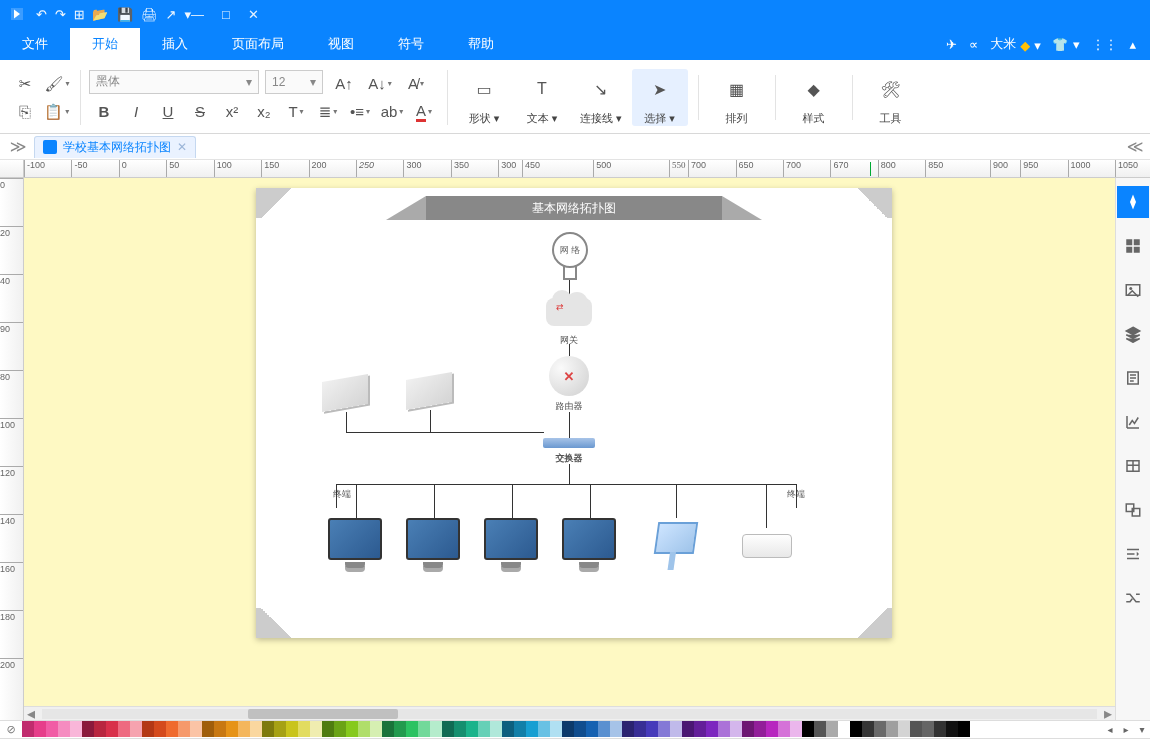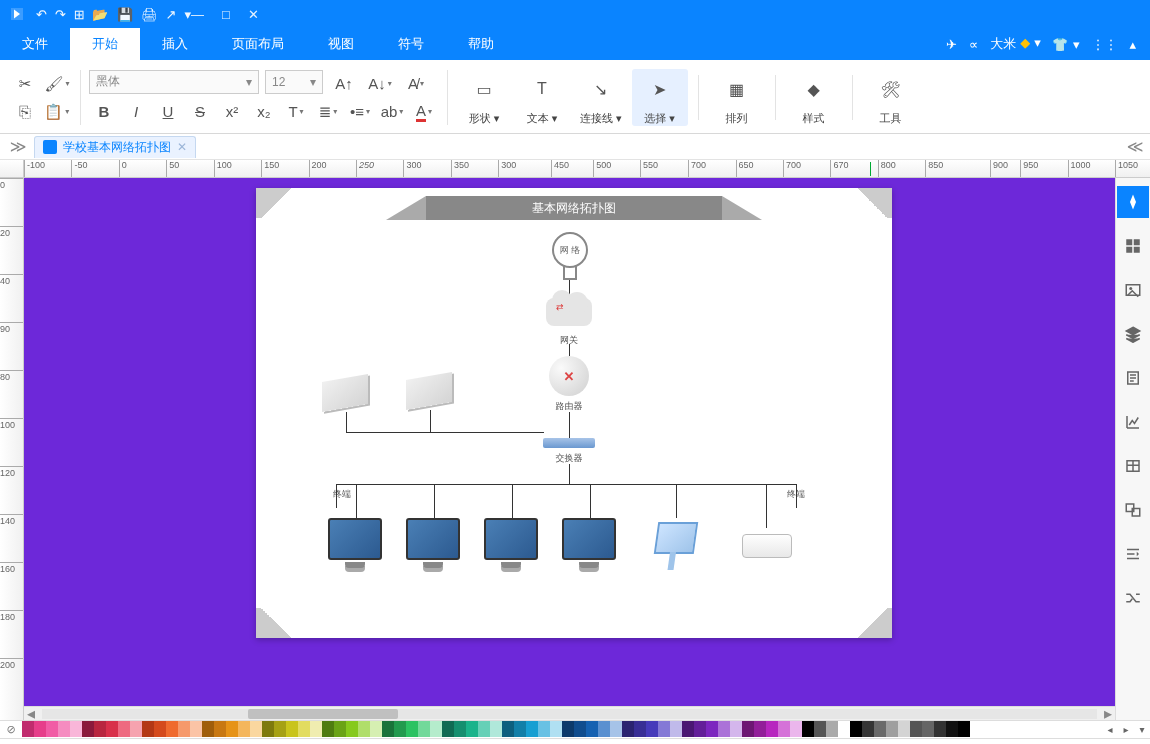--- a/index.html
+++ b/index.html
@@ -12,21 +12,21 @@
 .titlebar .qat span { opacity:.95; font-size:13px; }
 .titlebar .title { flex:1; text-align:center; font-size:13px; }
 .winbtns { display:flex; gap:18px; font-size:13px; align-items:center; padding-right:6px;}
 .winbtns span { opacity:.9; }
 
 .menubar { height: 32px; background:#0a84ff; display:flex; color:#fff; align-items:stretch; }
 .menubar .mtab { padding:0 22px; display:flex; align-items:center; font-size:13px; }
 .menubar .mtab.active { background:#fff; color:#0a84ff; }
 .menubar .spacer { flex:1; }
 .menubar .right { display:flex; align-items:center; gap:12px; padding-right:14px; font-size:13px; }
-.menubar .right .grp { display:flex; align-items:flex-start; gap:4px; }
+.menubar .right .grp { display:flex; align-items:flex-end; gap:4px; }
 
 .ribbon { height: 74px; background:#fff; border-bottom:1px solid #d8d8d8; display:flex; padding:4px 10px 2px; gap:0; }
 .rcol { display:flex; flex-direction:column; justify-content:center; }
 .rsep { width:1px; background:#e3e3e3; margin:6px 8px; }
 .rbtn-s { width:30px; height:28px; display:flex; align-items:center; justify-content:center; color:#555; font-size:15px;}
 .rbtn-drop::after { content:"▾"; font-size:8px; margin-left:2px; color:#777;}
 .rinput { height:24px; border:1px solid #ccc; background:#fafafa; color:#888; font-size:12px; padding:0 6px; display:flex; align-items:center; justify-content:space-between;}
 .rinput.font { width:170px; }
 .rinput.size { width:58px; }
 .rhead { display:flex; flex-direction:column; align-items:center; gap:2px; padding:0 8px;}
@@ -46,21 +46,21 @@
 .work { display:flex; height:calc(744px - 28px - 32px - 74px - 26px - 18px - 24px); }
 .rulerh { height:18px; background:linear-gradient(#fff,#f0f0f0); border-bottom:1px solid #ccc; display:flex; position:relative;}
 .rulerh .corner { width:24px; border-right:1px solid #ccc;}
 .rulerh .tickarea { flex:1; position:relative; font-size:9px; color:#666; overflow:hidden;}
 .tickH { position:absolute; top:0; bottom:0; border-left:1px solid #aaa; padding-left:2px;}
 .rulerh .mark { position:absolute; top:2px; width:1px; height:14px; background:#0a3; left:870px;}
 
 .rulerv { width:24px; background:linear-gradient(90deg,#fff,#f0f0f0); border-right:1px solid #ccc; position:relative; font-size:9px; color:#666;}
 .tickV { position:absolute; left:0; right:0; border-top:1px solid #aaa; padding-top:1px; text-align:left;}
 
-.canvaswrap { flex:1; background:#6d28d9; overflow:hidden; position:relative;}
+.canvaswrap { flex:1; background:#fef9c3; overflow:hidden; position:relative;}
 .page { position:absolute; left:232px; top:10px; width:636px; height:450px; background:#fff; box-shadow:0 2px 6px rgba(0,0,0,.25);}
 .page .hdr { position:absolute; left:170px; top:8px; width:296px; height:24px; background:#888; color:#fff; font-size:12px; display:flex; align-items:center; justify-content:center;}
 .page .hdr::before, .page .hdr::after { content:""; position:absolute; top:0; width:0; height:0; border-top:24px solid transparent;}
 .page .hdr::before { left:-40px; border-right:40px solid #aaa;}
 .page .hdr::after { right:-40px; border-left:40px solid #aaa;}
 .page .corner-tl,.page .corner-tr,.page .corner-bl,.page .corner-br{position:absolute;width:40px;height:30px;}
 .page .corner-tl{left:0;top:0;background:linear-gradient(135deg,#ccc 50%,transparent 50%);}
 .page .corner-tr{right:0;top:0;background:linear-gradient(225deg,#ccc 50%,transparent 50%);}
 .page .corner-bl{left:0;bottom:0;background:linear-gradient(45deg,#ccc 50%,transparent 50%);}
 .page .corner-br{right:0;bottom:0;background:linear-gradient(-45deg,#ccc 50%,transparent 50%);}
@@ -267,23 +267,23 @@
       <div class="tickH" style="left: 47.4348px;">-50</div>
       <div class="tickH" style="left: 94.8696px;">0</div>
       <div class="tickH" style="left: 142.304px;">50</div>
       <div class="tickH" style="left: 189.739px;">100</div>
       <div class="tickH" style="left: 237.174px;">150</div>
       <div class="tickH" style="left: 284.609px;">200</div>
       <div class="tickH" style="left: 332.043px; font-style: italic;">250</div>
       <div class="tickH" style="left: 379.478px;">300</div>
       <div class="tickH" style="left: 426.913px;">350</div>
       <div class="tickH" style="left: 474.348px;">300</div>
-      <div class="tickH" style="left: 527px;">450</div>
+      <div class="tickH" style="left: 498px;">450</div>
       <div class="tickH" style="left: 569.217px;">500</div>
-      <div class="tickH" style="left: 616px;">550</div>
+      <div class="tickH" style="left: 645px; font-family: Liberation Serif, serif;">550</div>
       <div class="tickH" style="left: 664.087px;">700</div>
       <div class="tickH" style="left: 711.522px;">650</div>
       <div class="tickH" style="left: 758.957px;">700</div>
       <div class="tickH" style="left: 806.391px;">670</div>
       <div class="tickH" style="left: 853.826px;">800</div>
       <div class="tickH" style="left: 901.261px;">850</div>
       <div class="tickH" style="left: 966px; text-align: center;">900</div>
       <div class="tickH" style="left: 996.13px;">950</div>
       <div class="tickH" style="left: 1043.57px;">1000</div>
       <div class="tickH" style="left: 1091px;">1050</div>
@@ -327,21 +327,21 @@
       <div class="nlabel" style="left:313px;top:212px;">路由器</div>
       <div class="line lineV" style="left:313px;top:224px;height:26px;"></div>
 
       <div class="shape srv s1"></div>
       <div class="shape srv s2"></div>
       <div class="line lineV" style="left:90px;top:224px;height:20px;"></div>
       <div class="line lineV" style="left:174px;top:222px;height:22px;"></div>
       <div class="line lineH" style="left:90px;top:244px;width:198px;"></div>
 
       <div class="shape switch"></div>
-      <div class="nlabel" style="left:313px;top:264px;">交换器</div>
+      <div class="nlabel" style="left:313px;top:264px;font-weight:bold;">交换器</div>
 
       <div class="line lineV" style="left:313px;top:276px;height:20px;"></div>
       <div class="line lineH" style="left:80px;top:296px;width:460px;"></div>
       <div class="nlabel" style="left:86px;top:300px;">终端</div>
       <div class="nlabel" style="left:540px;top:300px;">终端</div>
 
       <div class="line lineV" style="left:80px;top:296px;height:24px;"></div>
       <div class="line lineV" style="left:100px;top:296px;height:34px;"></div>
       <div class="line lineV" style="left:178px;top:296px;height:34px;"></div>
       <div class="line lineV" style="left:256px;top:296px;height:34px;"></div>

